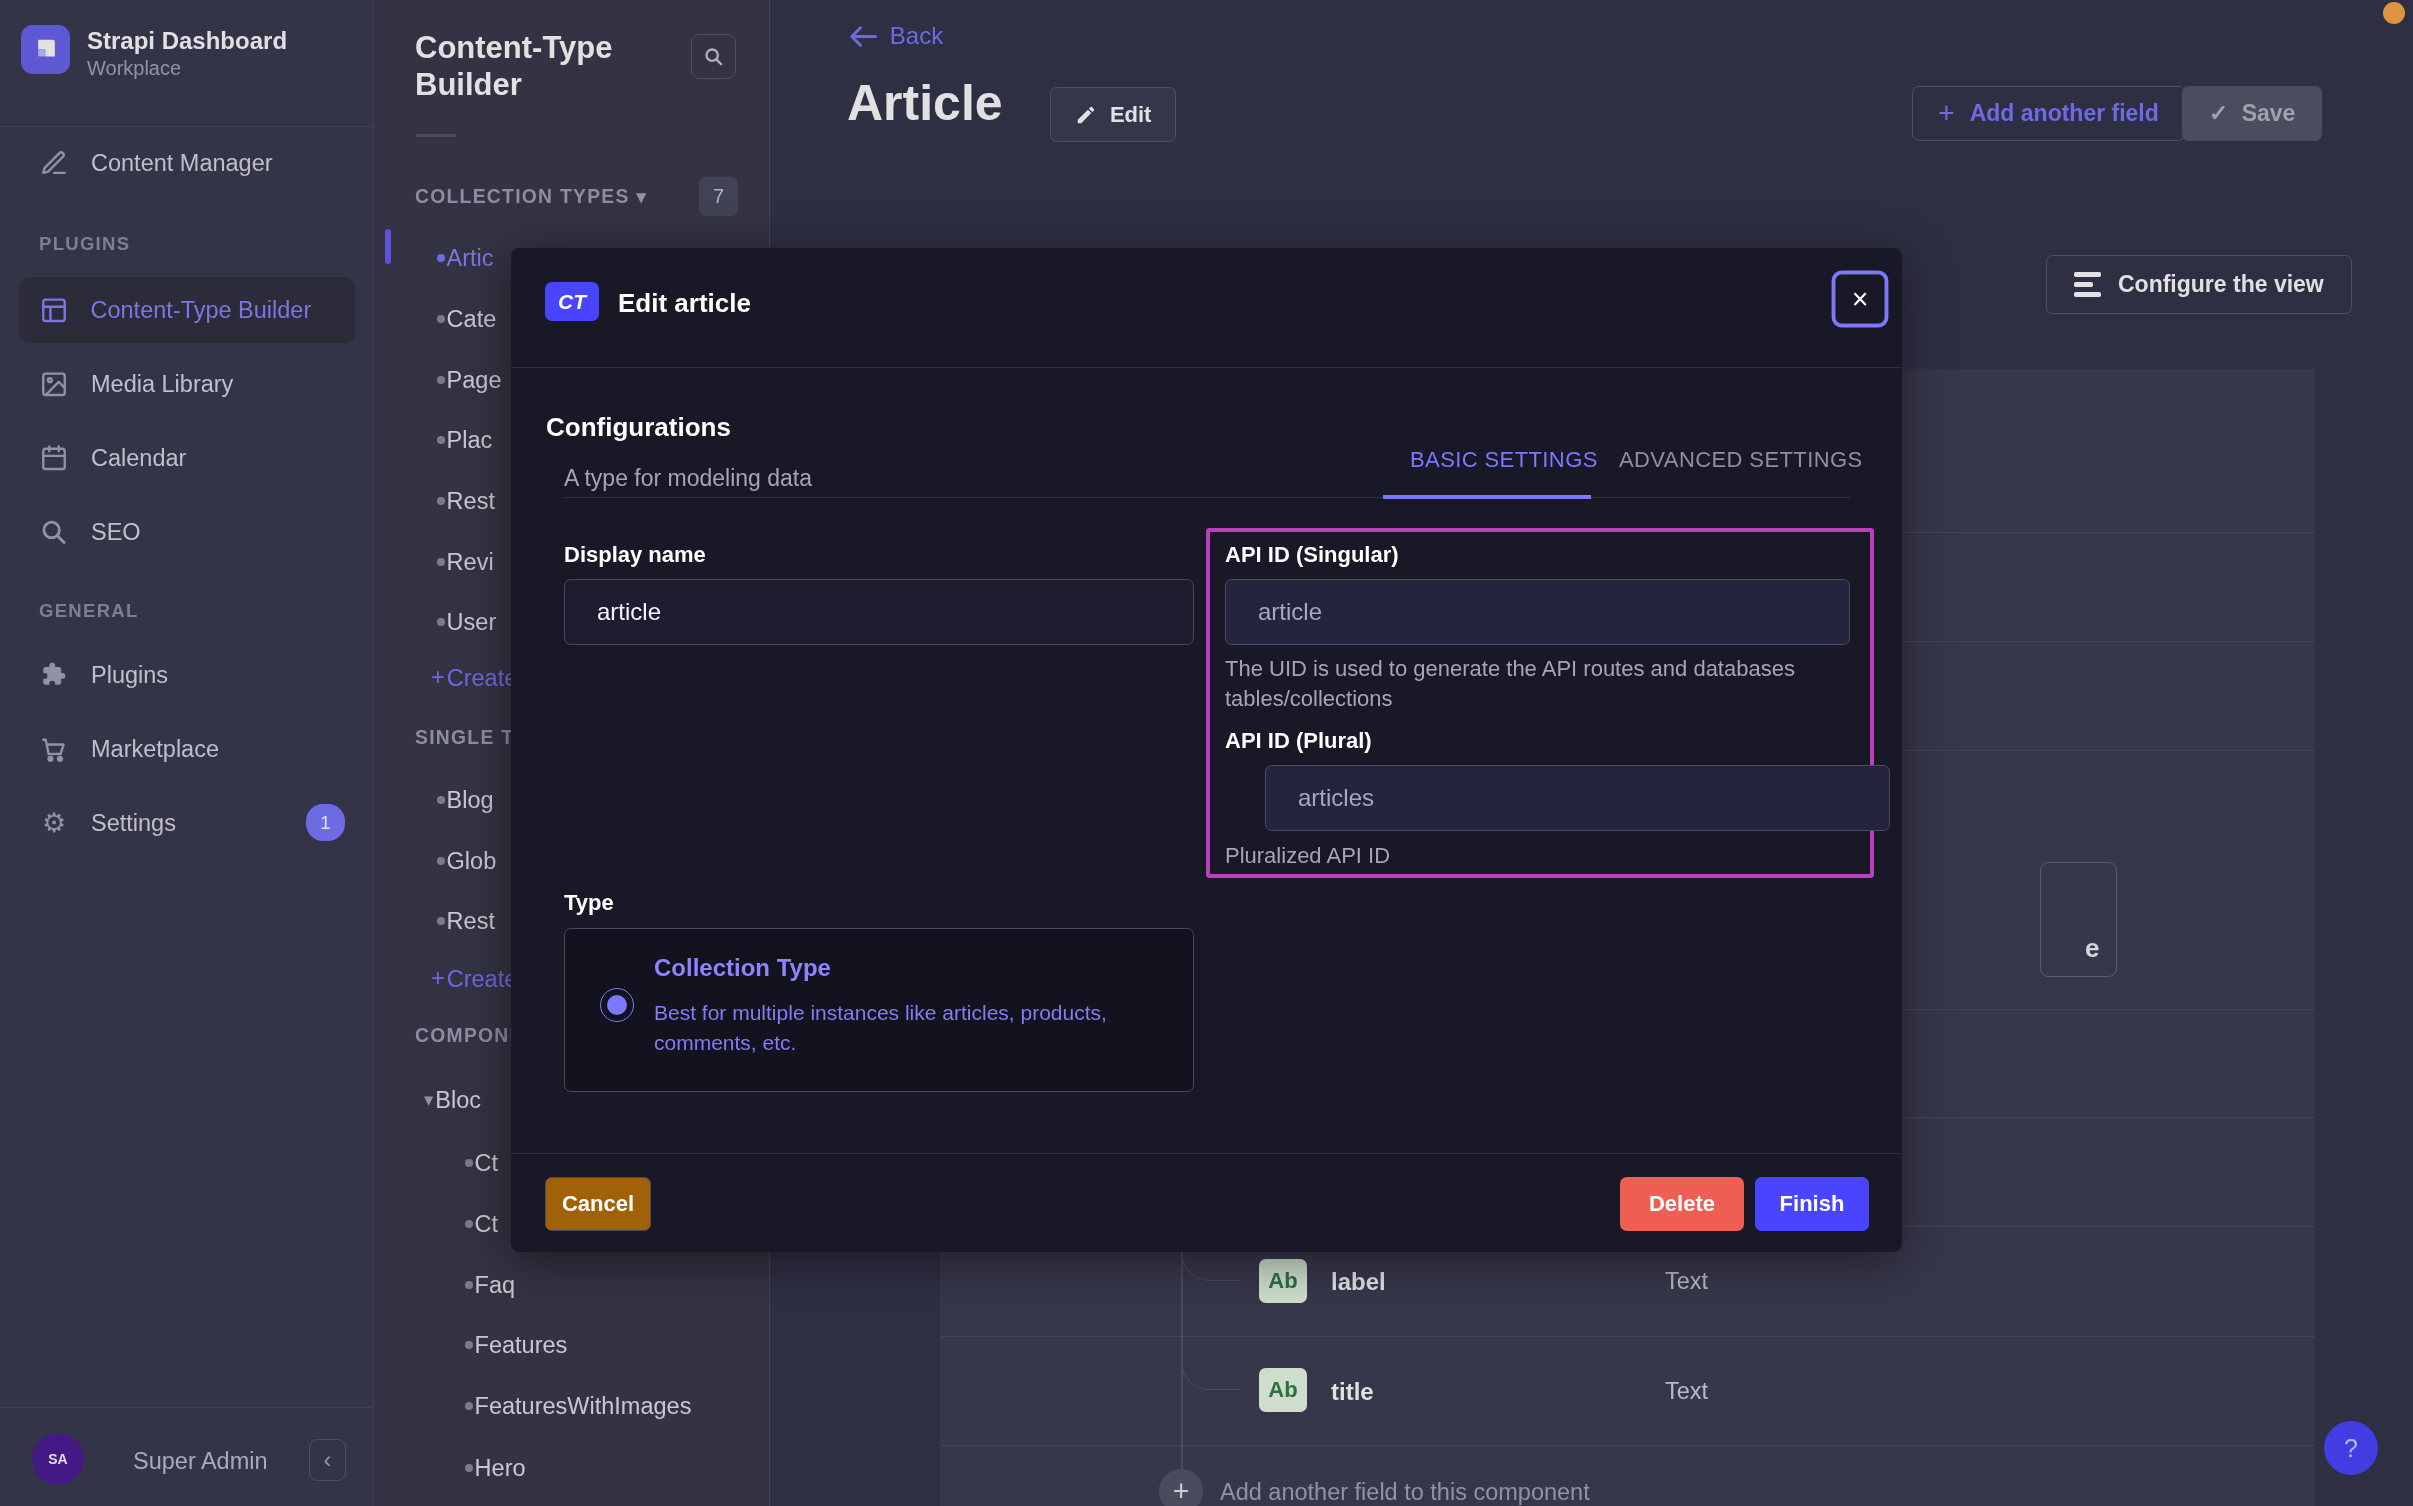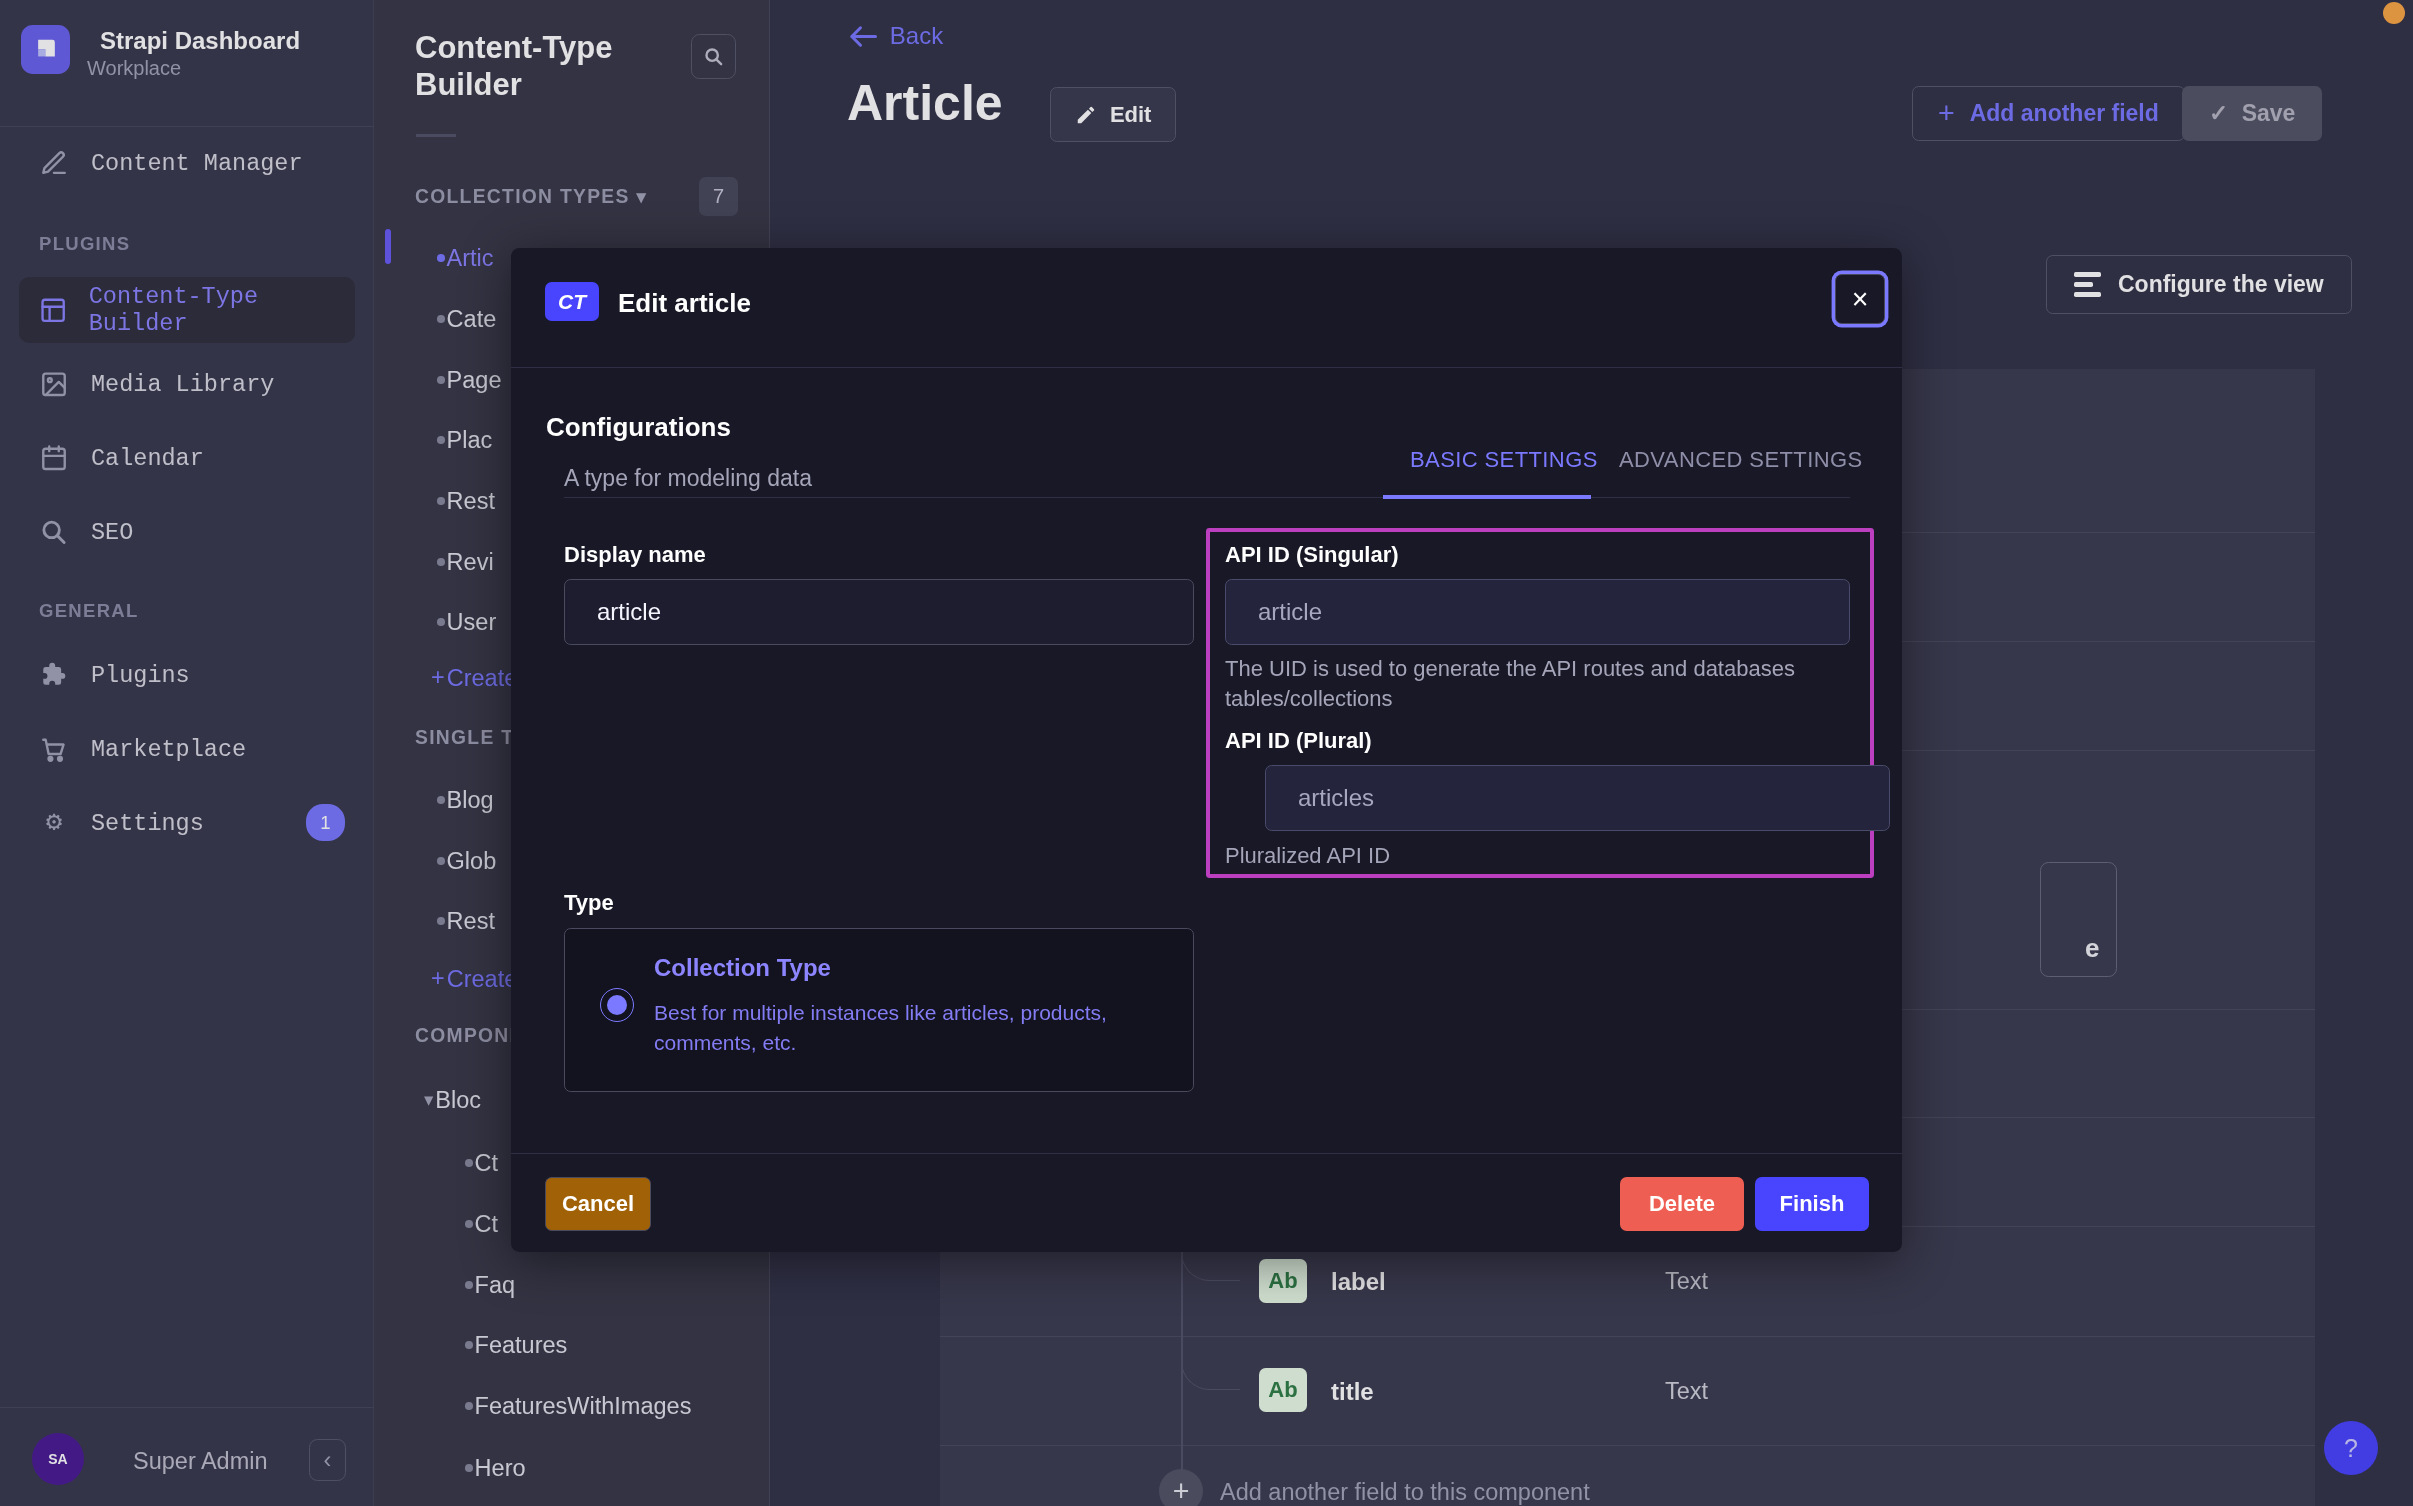--- a/index.html
+++ b/index.html
@@ -5,25 +5,25 @@
   * { margin:0; padding:0; box-sizing:border-box; }
   html,body { width:2413px; height:1507px; overflow:hidden; background:#35354a;
     font-family:"Liberation Sans", sans-serif; color:#fff; }
   .stage { position:relative; width:2413px; height:1507px; }
 
   
   .sidebar1 { position:absolute; left:0; top:0; width:374px; height:1507px;
     background:#3b3b4f; border-right:0.8px solid #46465a; z-index:3; }
   .logo-badge { position:absolute; left:21px; top:25px; width:49px; height:49px;
     border-radius:11.8px; background:#6c63f0; display:flex; align-items:center; justify-content:center; }
-  .app-name { position:absolute; left:87px; top:27px; font-size:24px; font-weight:bold;margin-left:13px; }
+  .app-name { position:absolute; left:87px; top:27px; font-size:24px; font-weight:bold; }
   .app-sub  { position:absolute; left:87px; top:57px; font-size:20px; color:#a5a5ba; }
   .hr { position:absolute; background:#48485c; height:0.8px; }
   .nav-item { position:absolute; left:0; width:374px; height:66px; display:flex;
-    align-items:center; gap:22px; padding-left:39px; font-size:23.5px; color:#d9d9e3; cursor:pointer;font-family:Liberation Mono, monospace; }
+    align-items:center; gap:22px; padding-left:39px; font-size:23.5px; color:#d9d9e3; cursor:pointer; }
   .nav-item svg, .nav-item .glyph { width:30px; color:#a5a5ba; text-align:center; }
   .nav-item.active { left:18.5px; width:336px; border-radius:10px; background:#30303f;
     color:#8c85ff; padding-left:20px; }
   .nav-item.active svg { color:#8c85ff; }
   .nav-section { position:absolute; left:39px; font-size:18.5px; font-weight:bold;
     letter-spacing:1.3px; color:#8e8ea9; }
   .num-badge { position:absolute; background:#7b79ff; color:#fff; border-radius:17px;
     font-size:18.5px; min-width:39px; height:37px; display:flex; align-items:center; justify-content:center; }
   .glyph { font-size:27px; line-height:1; }
   .avatar { position:absolute; left:32px; top:1433px; width:52px; height:52px; border-radius:50%;

